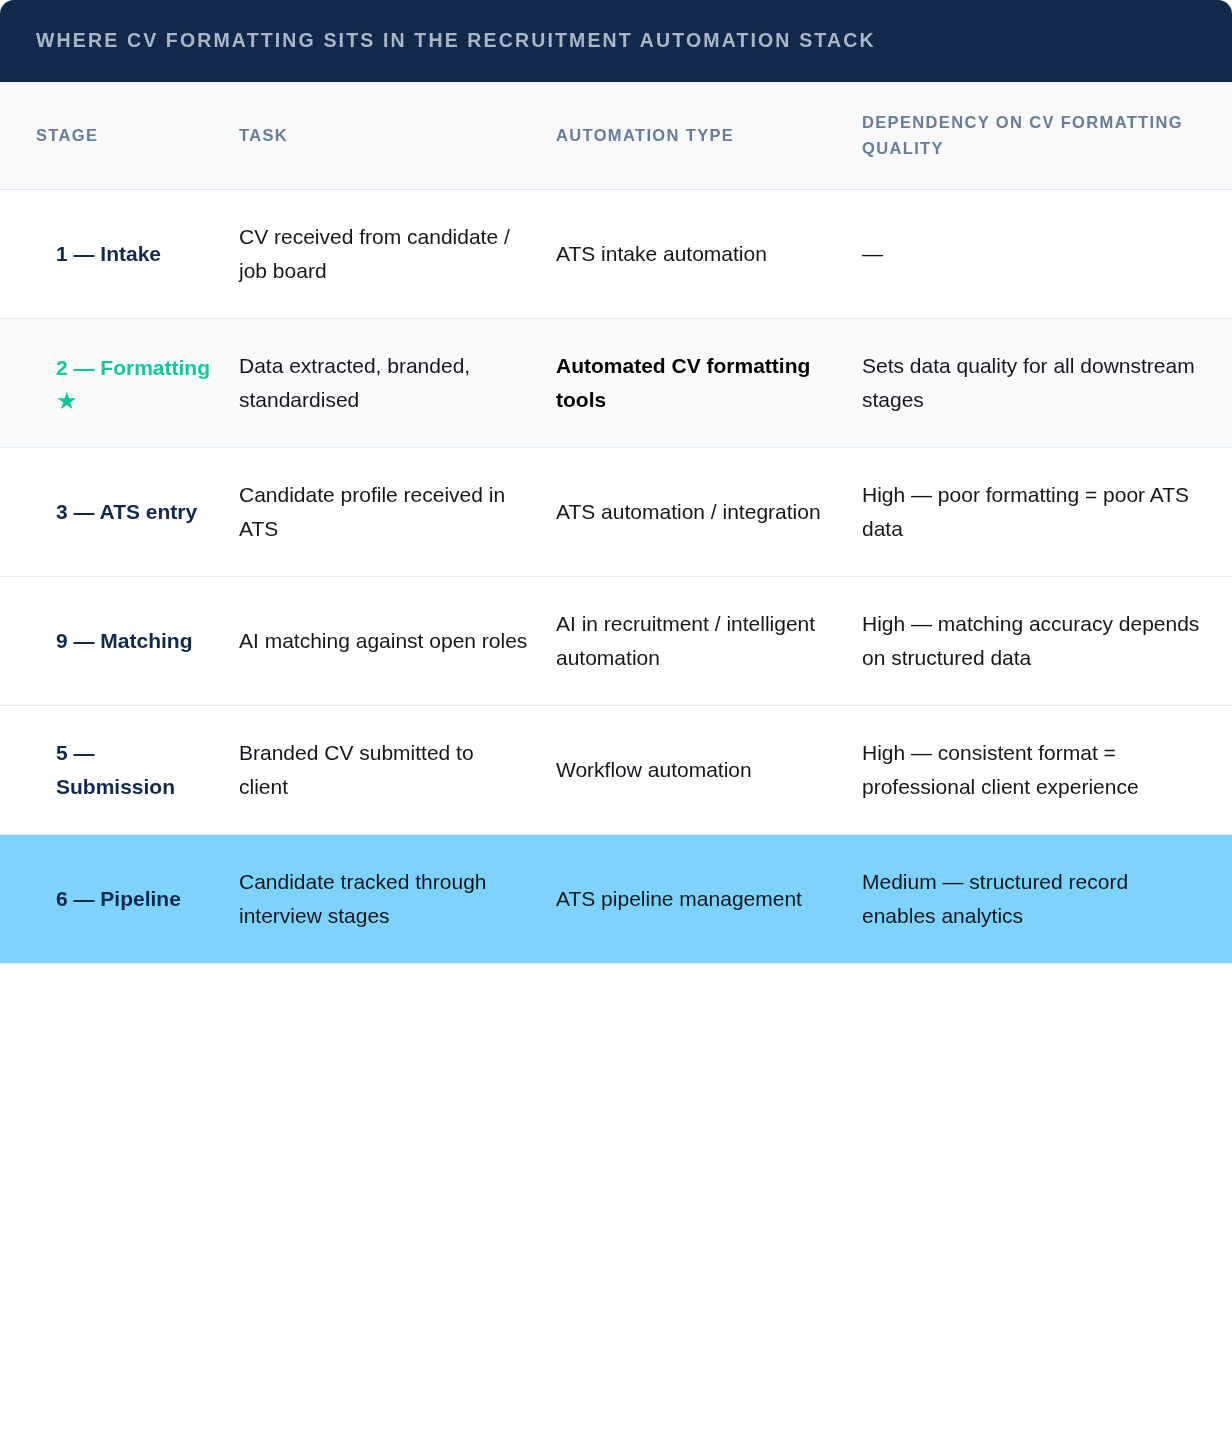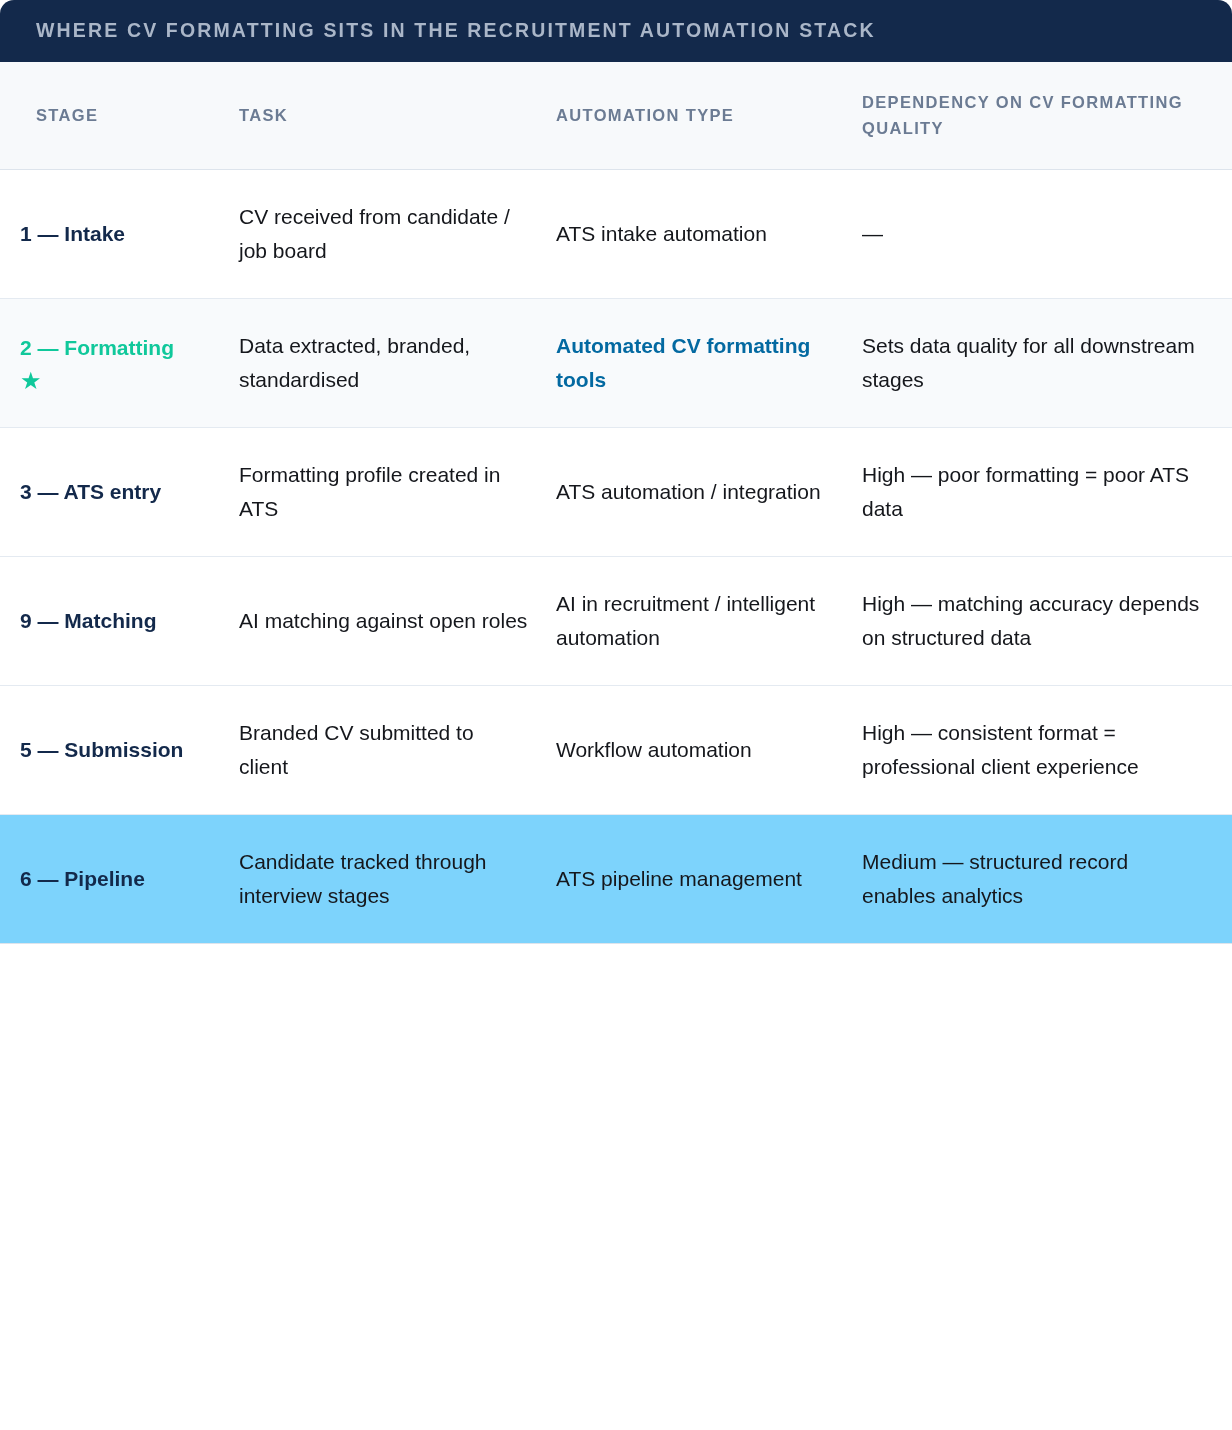--- a/index.html
+++ b/index.html
@@ -19,21 +19,21 @@
     width: 1232px;
     height: 1430px;
     box-sizing: border-box;
     background: #ffffff;
     border-radius: 14px;
     overflow: hidden;
   }
 
   
   .titlebar {
-    height: 62px;
+    height: 82px;
     background: #13294b;
     display: flex;
     align-items: center;
     padding: 0 36px;
     box-sizing: border-box;
   }
   .titlebar-text {
     color: #aab6c8;
     font-size: 19.5px;
     font-weight: 700;
@@ -73,40 +73,40 @@
 
   tbody td {
     vertical-align: middle;
     font-size: 21px;
     line-height: 1.62;
     color: #15171c;
     padding: 30px 28px 30px 0;
     border-bottom: 1px solid #e4eaf1;
     word-wrap: break-word;
   }
-  tbody td:first-child { padding-left: 20px; margin-left: 33px; }
+  tbody td:first-child { padding-left: 56px; margin-left: 33px; }
 
   tbody tr.alt { background: #7dd3fc; }
   tbody tr.highlight { background: #f8fafc; }
   tbody tr:last-child td { border-bottom: 1px solid #dde4ec; }
 
   .stage-cell {
     font-weight: 700;
     color: #13294b;
     font-size: 21px;
     line-height: 1.62;
   }
   .stage-cell.teal { color: #10c89b; }
   .star {
     color: #10c89b;
     font-size: 24px;
     line-height: 1.3;
     display: block;
   }
-  .bold-cell { font-weight: 700; color: #0369a1; }
+  .bold-cell { font-weight: 700; color: #000000; }
 
   
   .footnote {
     padding: 38px 36px 40px 36px;
     background: #ffffff;
     font-style: italic;
     font-size: 19px;
     line-height: 1.85;
     color: #7786a0;
   }
@@ -144,21 +144,21 @@
           <td>—</td>
         </tr>
         <tr class="highlight">
           <td><span class="stage-cell teal">2 — Formatting</span><span class="star">★</span></td>
           <td>Data extracted, branded, standardised</td>
           <td class="bold-cell">Automated CV formatting tools</td>
           <td>Sets data quality for all downstream stages</td>
         </tr>
         <tr>
           <td><span class="stage-cell">3 — ATS entry</span></td>
-          <td>Formatting profile created in ATS</td>
+          <td>Candidate profile received in ATS</td>
           <td>ATS automation / integration</td>
           <td>High — poor formatting = poor ATS data</td>
         </tr>
         <tr>
           <td><span class="stage-cell">9 — Matching</span></td>
           <td>AI matching against open roles</td>
           <td>AI in recruitment / intelligent automation</td>
           <td>High — matching accuracy depends on structured data</td>
         </tr>
         <tr>

